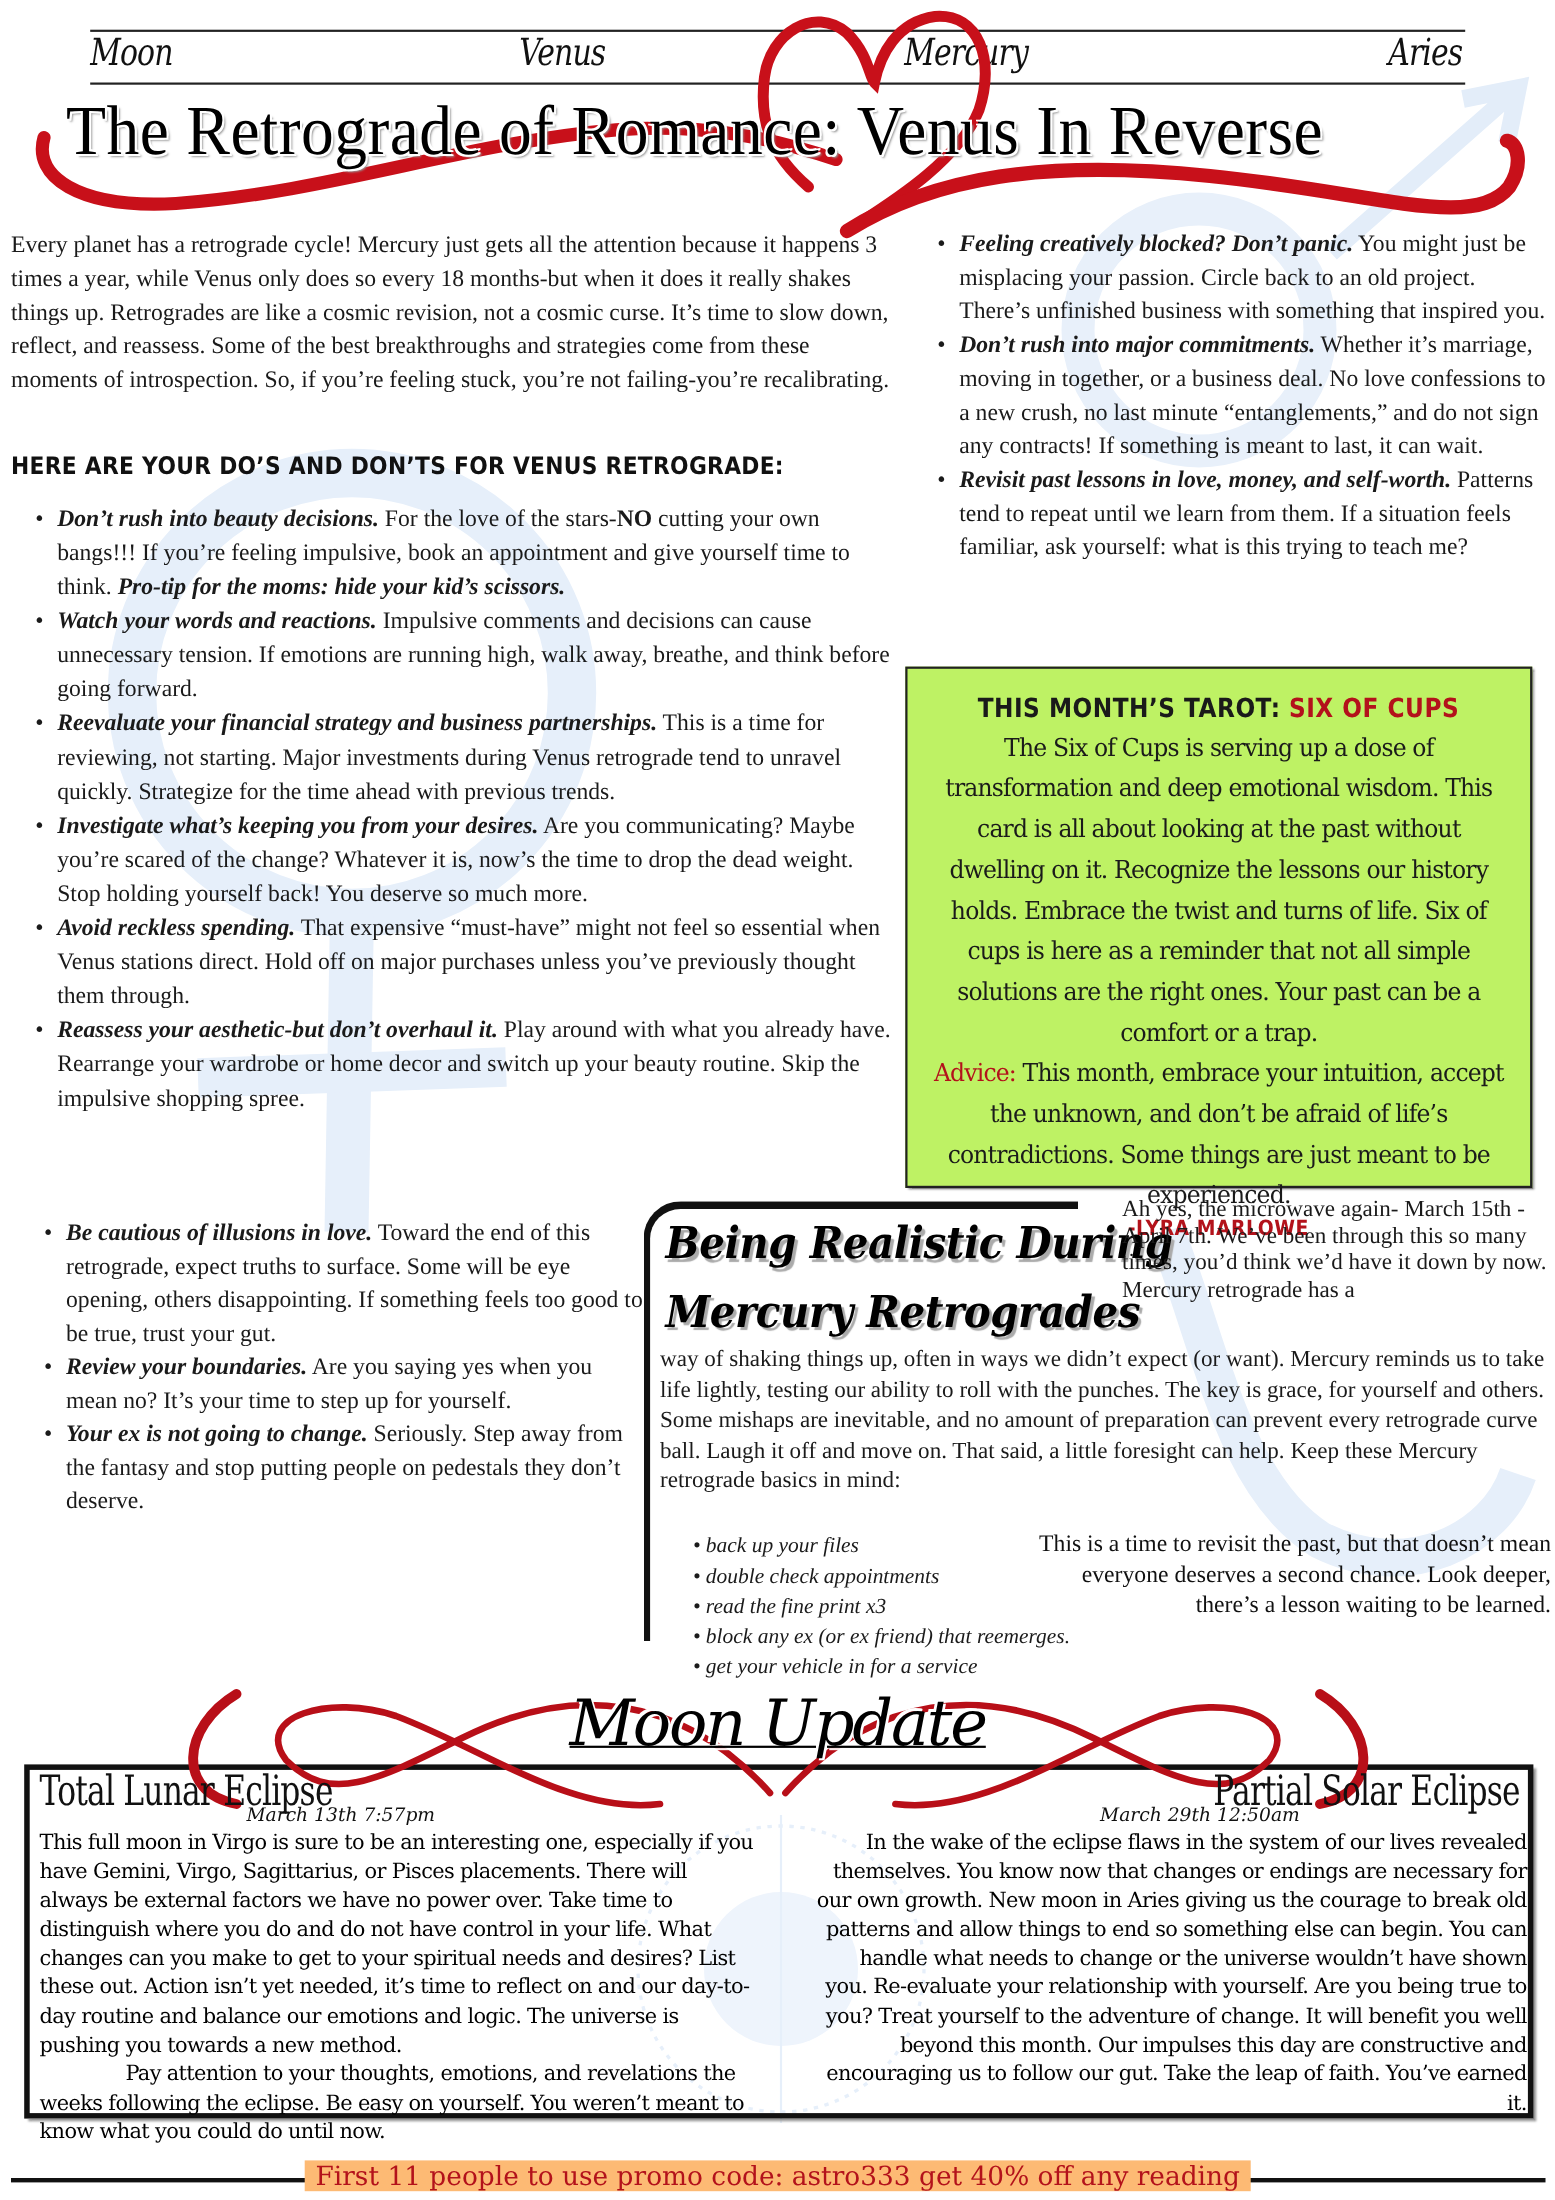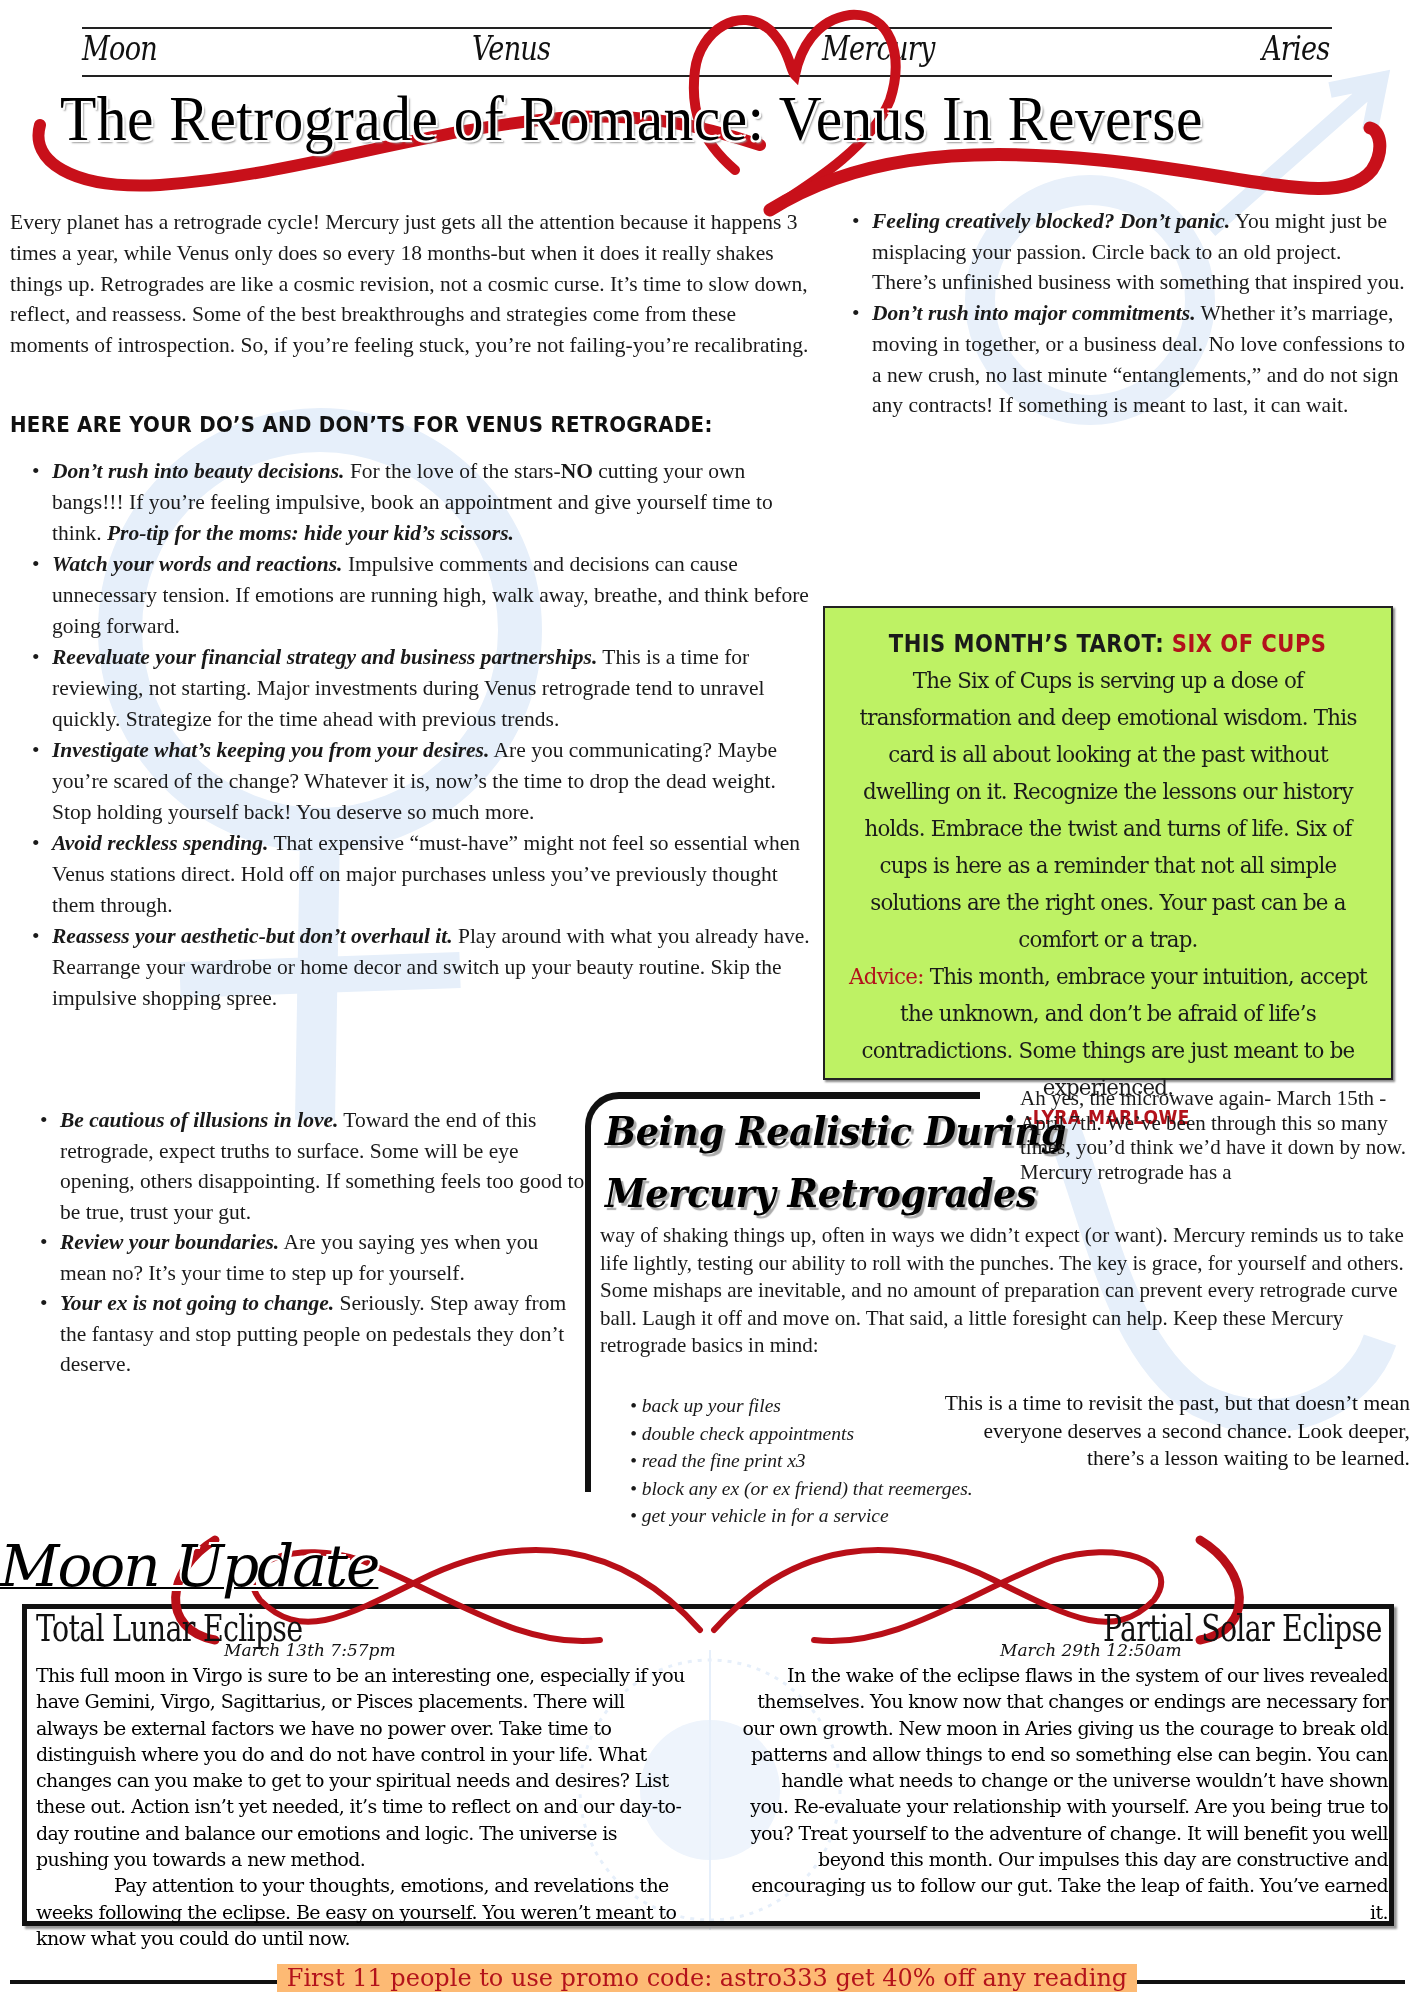--- a/index.html
+++ b/index.html
@@ -44,21 +44,21 @@
   .merc-frame { position: absolute; left: 585px; top: 1092px; width: 395px; height: 400px; border-left: 6px solid #111; border-top: 7px solid #111; border-top-left-radius: 34px; }
   .merc-title { position: absolute; left: 605px; top: 1100px; font-family: "DejaVu Serif", serif; font-style: italic; font-weight: bold; font-size: 40px; line-height: 62px; color: #000; text-shadow: 3px 3px 1px #aaa; letter-spacing: -0.5px; transform: scaleX(0.92); transform-origin: left; white-space: nowrap; }
   .merc-side { position: absolute; left: 1020px; top: 1086px; width: 390px; font-size: 21px; line-height: 24.6px; color: #1a1a1a; }
   .merc-body { position: absolute; left: 600px; top: 1222px; width: 812px; font-size: 21px; line-height: 27.5px; }
   ul.merc-tips { list-style: none; position: absolute; left: 630px; top: 1392px; width: 440px; font-style: italic; font-size: 19.5px; line-height: 27.5px; }
   ul.merc-tips li::before { content: "• "; }
   .merc-quote { position: absolute; left: 940px; top: 1390px; width: 470px; text-align: right; font-size: 21.5px; line-height: 27.5px; color: #111; }
 
   
   .moon-box { position: absolute; left: 22px; top: 1604px; width: 1372px; height: 322px; border: 5px solid #111; box-shadow: 3px 3px 2px #999; background: transparent; }
-  .moon-title { position: absolute; left: 0; width: 1414px; top: 1532px; font-family: "DejaVu Serif", serif; font-style: italic; font-size: 58px; color: #000; letter-spacing: -2px; text-decoration: underline; text-decoration-thickness: 2px; text-shadow: 2px 2px 0 #fff, -2px -2px 0 #fff; }
+  .moon-title { position: absolute; left: 0; width: 1414px; top: 1532px; text-align: center; font-family: "DejaVu Serif", serif; font-style: italic; font-size: 58px; color: #000; letter-spacing: -2px; text-decoration: underline; text-decoration-thickness: 2px; text-shadow: 2px 2px 0 #fff, -2px -2px 0 #fff; }
   .moon-h { position: absolute; top: 1606px; font-family: "DejaVu Serif", serif; font-size: 38px; color: #111; transform: scaleX(0.75); letter-spacing: -1px; white-space: nowrap; }
   .moon-h.left { left: 36px; transform-origin: left; }
   .moon-h.right { right: 32px; transform-origin: right; }
   .moon-date { position: absolute; top: 1640px; font-family: "DejaVu Serif", serif; font-style: italic; font-size: 17px; color: #111; white-space: nowrap; }
   .moon-text { position: absolute; top: 1662px; width: 650px; font-family: "DejaVu Serif", serif; font-size: 19px; line-height: 26.3px; letter-spacing: -0.6px; color: #000000; }
   .moon-text.left { left: 36px; text-align: left; }
   .moon-text.right { left: 738px; text-align: right; }
   .indent { display: inline-block; width: 78px; }
 
   
@@ -118,20 +118,21 @@
 
 <ul class="dos list-b">
   <li><span class="bi">Be cautious of illusions in love.</span><span> Toward the end of this retrograde, expect truths to surface. Some will be eye opening, others disappointing. If something feels too good to be true, trust your gut.</span></li>
   <li><span class="bi">Review your boundaries.</span><span> Are you saying yes when you mean no? It’s your time to step up for yourself.</span></li>
   <li><span class="bi">Your ex is not going to change.</span><span> Seriously. Step away from the fantasy and stop putting people on pedestals they don’t deserve.</span></li>
 </ul>
 
 <ul class="dos list-r">
   <li><span class="bi">Feeling creatively blocked? Don’t panic.</span><span> You might just be misplacing your passion. Circle back to an old project. There’s unfinished business with something that inspired you.</span></li>
   <li><span class="bi">Don’t rush into major commitments.</span><span> Whether it’s marriage, moving in together, or a business deal. No love confessions to a new crush, no last minute “entanglements,” and do not sign any contracts! If something is meant to last, it can wait.</span></li>
+  <li><span class="bi">Revisit past lessons in love, money, and self-worth.</span><span> Patterns tend to repeat until we learn from them. If a situation feels familiar, ask yourself: what is this trying to teach me?</span></li>
 </ul>
 
 <div class="tarot">
   <div class="tarot-h">
     <span>THIS MONTH’S TAROT:</span>
     <span class="red">SIX OF CUPS</span>
   </div>
   <div class="tarot-body">
     <span>The Six of Cups is serving up a dose of transformation and deep emotional wisdom. This card is all about looking at the past without dwelling on it. Recognize the lessons our history holds. Embrace the twist and turns of life. Six of cups is here as a reminder that not all simple solutions are the right ones. Your past can be a comfort or a trap.</span><br>
     <span class="advice-label">Advice:</span><span> This month, embrace your intuition, accept the unknown, and don’t be afraid of life’s contradictions. Some things are just meant to be experienced.</span>

